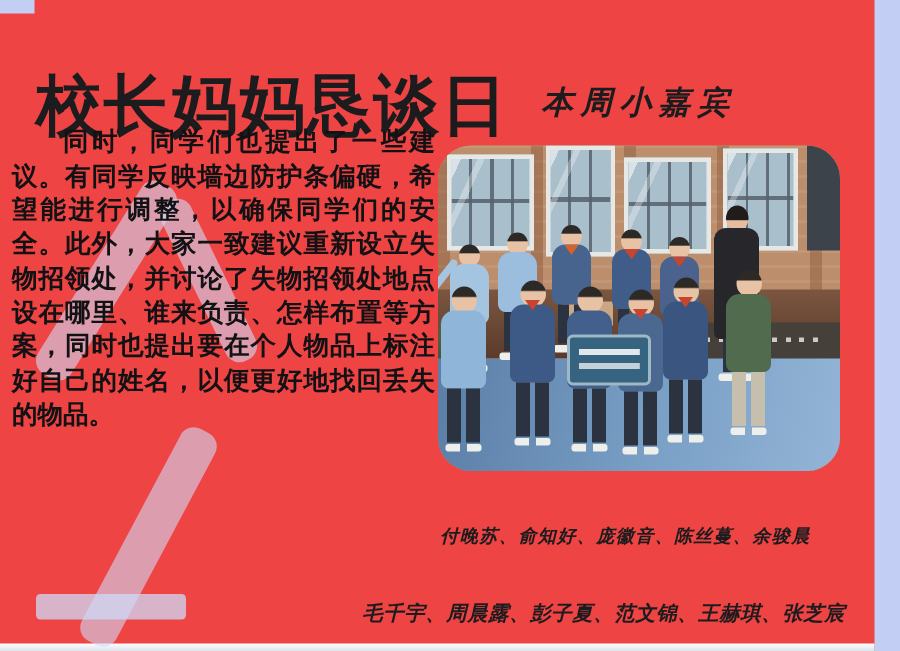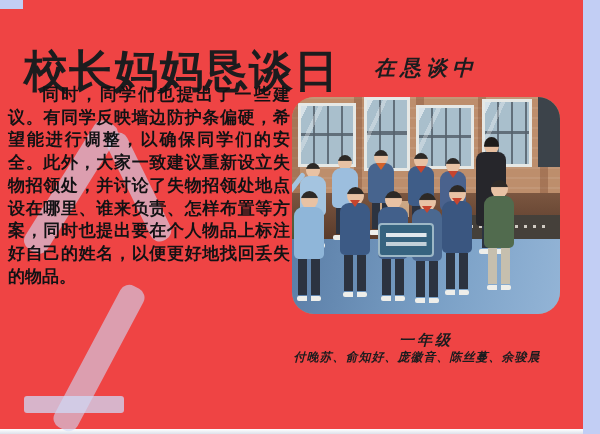--- a/index.html
+++ b/index.html
@@ -127,21 +127,21 @@
   <div class="wm wm1"></div>
   <div class="wm wm2"></div>
   <div class="wm wm3"></div>
   <div class="wm wm4"></div>
 
   <h1 class="title">校长妈妈恳谈日</h1>
   <div class="article">
     <p>同时，同学们也提出了一些建议。有同学反映墙边防护条偏硬，希望能进行调整，以确保同学们的安全。此外，大家一致建议重新设立失物招领处，并讨论了失物招领处地点设在哪里、谁来负责、怎样布置等方案，同时也提出要在个人物品上标注好自己的姓名，以便更好地找回丢失的物品。</p>
   </div>
 
-  <div class="photo-header">在恳谈中</div>
+  <div class="photo-header">本周小嘉宾</div>
 
   <div class="photo">
     <div class="brick"></div>
     <div class="piers"></div>
     <div class="win win1"></div>
     <div class="win win2"></div>
     <div class="win win3"></div>
     <div class="win win4"></div>
     <div class="win-dark"></div>
     <div class="wallband"></div>
@@ -228,16 +228,16 @@
     <div class="person" style="left:192px;top:83px;--jk:#516b4e;--pt:#c6bfae">
       <span class="head"></span>
         <span class="torso"></span>
         <span class="legs"></span>
         <span class="shoes"></span>
     </div>
 
     <div class="sign"></div>
   </div>
 
-  <div class="grade-label grade1-label">一年级</div>
   <div class="names names1">付晚苏、俞知好、庞徽音、陈丝蔓、余骏晨</div>
+  <div class="names names2">毛千宇、周晨露、彭子夏、范文锦、王赫琪、张芝宸</div>
 
 </div>
 
 </body></html>

